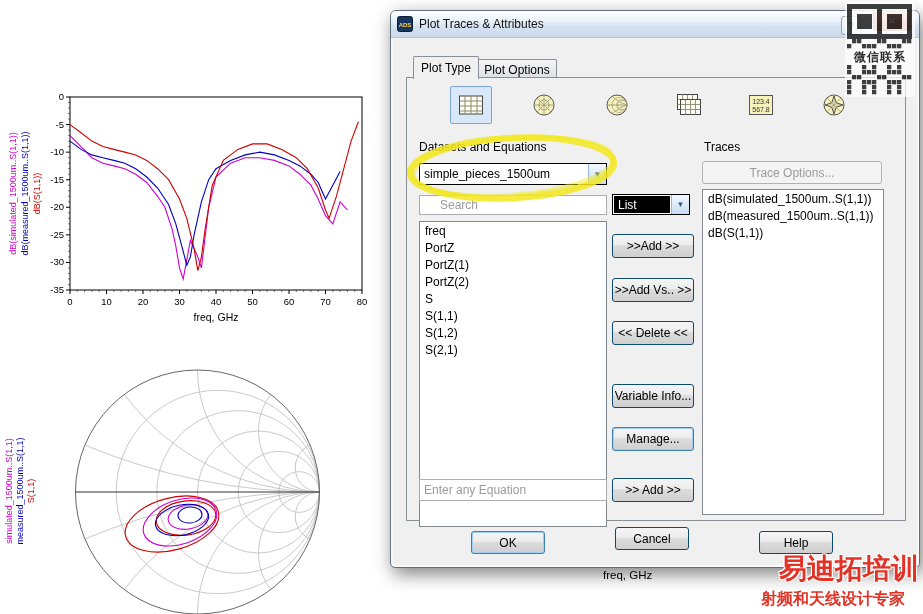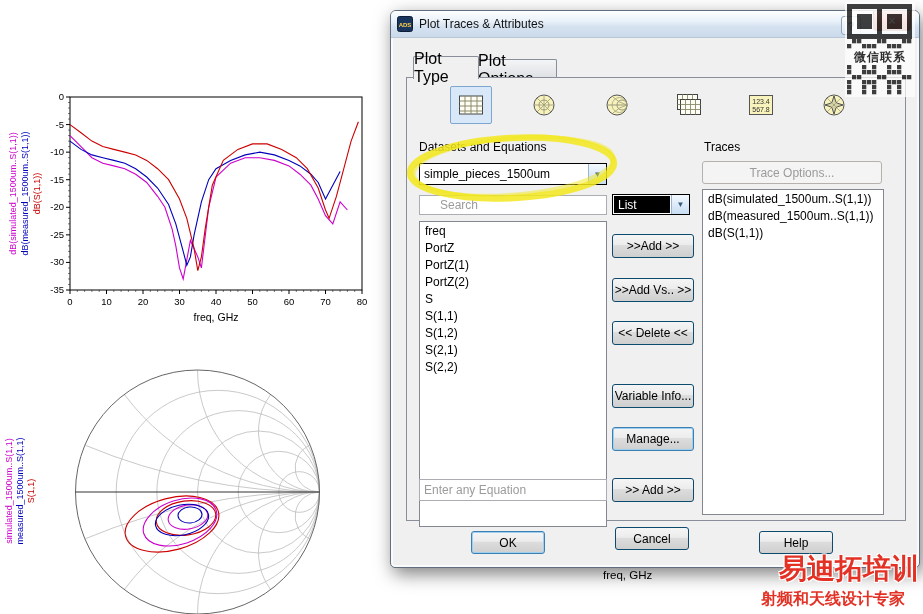--- a/index.html
+++ b/index.html
@@ -23,21 +23,21 @@
   .app-icon{margin-right:6px;flex:0 0 auto;}
   .dlg-title{font-size:12px;color:#111;}
   .help-btn{position:absolute;right:58px;top:5px;width:18px;height:17px;border:1px solid #93a5b8;border-radius:3px;
           background:linear-gradient(#ffffff,#dde8f3);display:flex;align-items:center;justify-content:center;
           font-size:11px;font-weight:bold;color:#2d5a8a;}
   .close-btn{position:absolute;right:8px;top:0;width:36px;height:19px;border:1px solid #7c2c1e;border-top:none;
           border-radius:0 0 4px 4px;display:flex;align-items:center;justify-content:center;
           background:linear-gradient(#f0a492,#dd6450 40%,#c03a22 60%,#8e2a17);
           color:#fff;font-size:12px;font-weight:bold;text-shadow:0 1px 1px rgba(0,0,0,.5);}
 
-  .tab{position:absolute;top:48px;height:19px;display:flex;align-items:center;justify-content:center;font-size:16px;
+  .tab{position:absolute;top:48px;height:19px;display:flex;align-items:center;justify-content:center;font-size:12px;
        border:1px solid #8a8e99;border-bottom:none;border-radius:2px 2px 0 0;
        background:linear-gradient(#f4f5f6,#dcdfe3);z-index:1;}
   .tab.active{top:45px;height:22px;background:#f0f0f0;z-index:3;}
   .tab-plot-type{left:22px;width:64px;}
   .tab-plot-options{left:86px;width:78px;}
 
   .panel{position:absolute;left:15px;top:66px;width:498px;height:442px;border:1px solid #8a8e99;background:#f0f0f0;z-index:2;}
 
   .icon-btn{position:absolute;top:8px;width:40px;height:36px;display:flex;align-items:center;justify-content:center;
             border:1px solid transparent;border-radius:2px;}
@@ -323,21 +323,20 @@
 
       <div class="listbox ds-list" id="dataset-listbox">
           <div class="lb-item">freq</div>
           <div class="lb-item">PortZ</div>
           <div class="lb-item">PortZ(1)</div>
           <div class="lb-item">PortZ(2)</div>
           <div class="lb-item">S</div>
           <div class="lb-item">S(1,1)</div>
           <div class="lb-item">S(1,2)</div>
           <div class="lb-item">S(2,1)</div>
-          <div class="lb-item">S(2,2)</div>
         </div>
 
       <input class="tb equation-input" placeholder="Enter any Equation" style="">
 
       <div class="btn mid btn-add">&gt;&gt;Add &gt;&gt;</div>
       <div class="btn mid btn-addvs">&gt;&gt;Add Vs.. &gt;&gt;</div>
       <div class="btn mid btn-delete">&lt;&lt; Delete &lt;&lt;</div>
       <div class="btn mid btn-varinfo">Variable Info...</div>
       <div class="btn mid btn-manage default">Manage...</div>
       <div class="btn btn-eq-add">&gt;&gt; Add &gt;&gt;</div>

